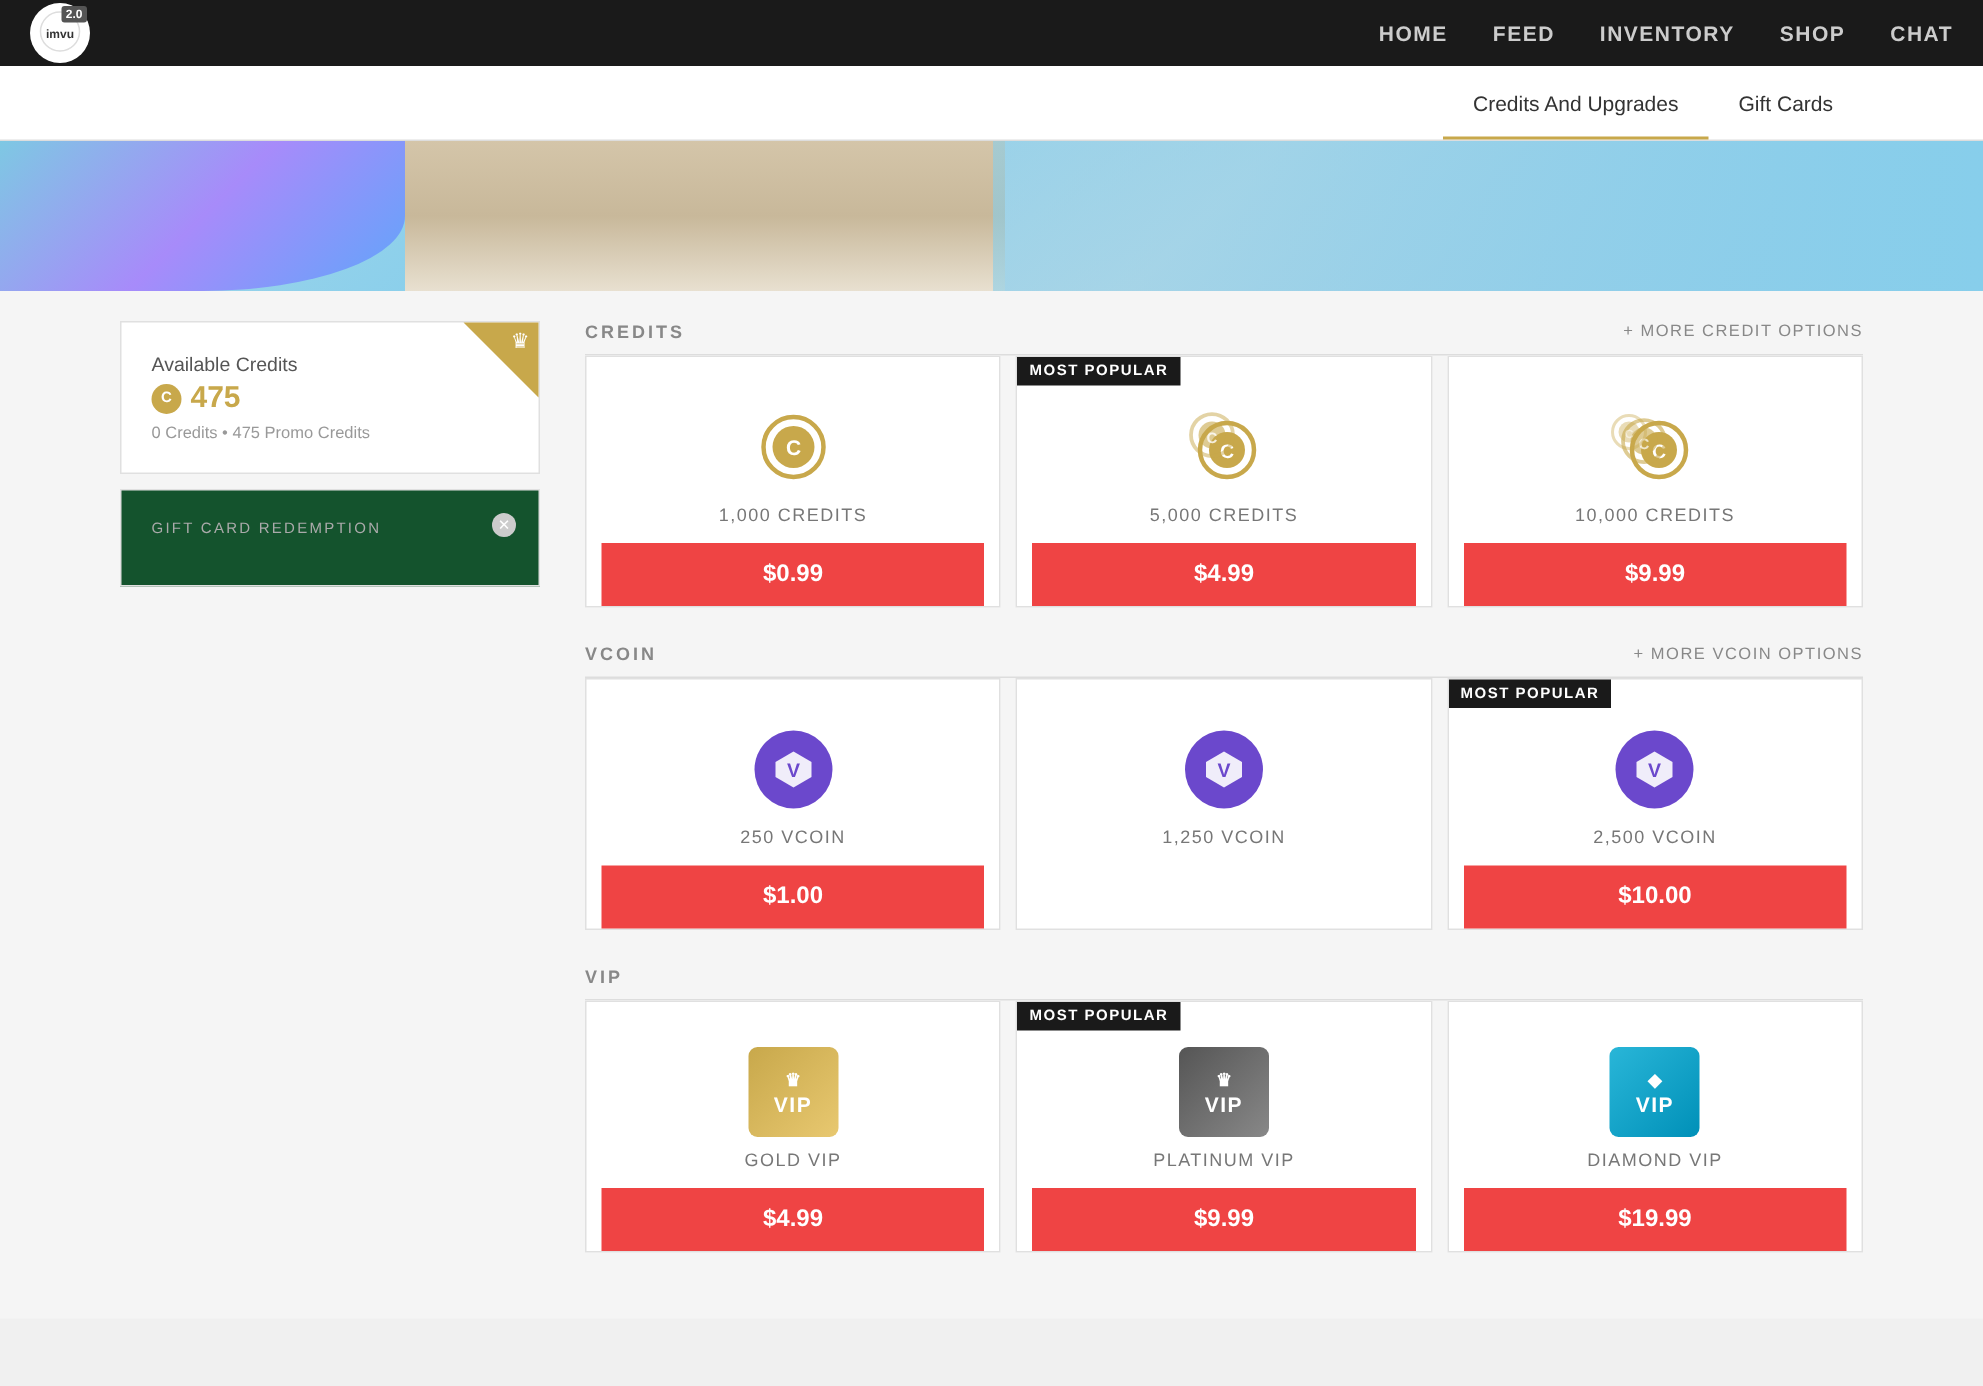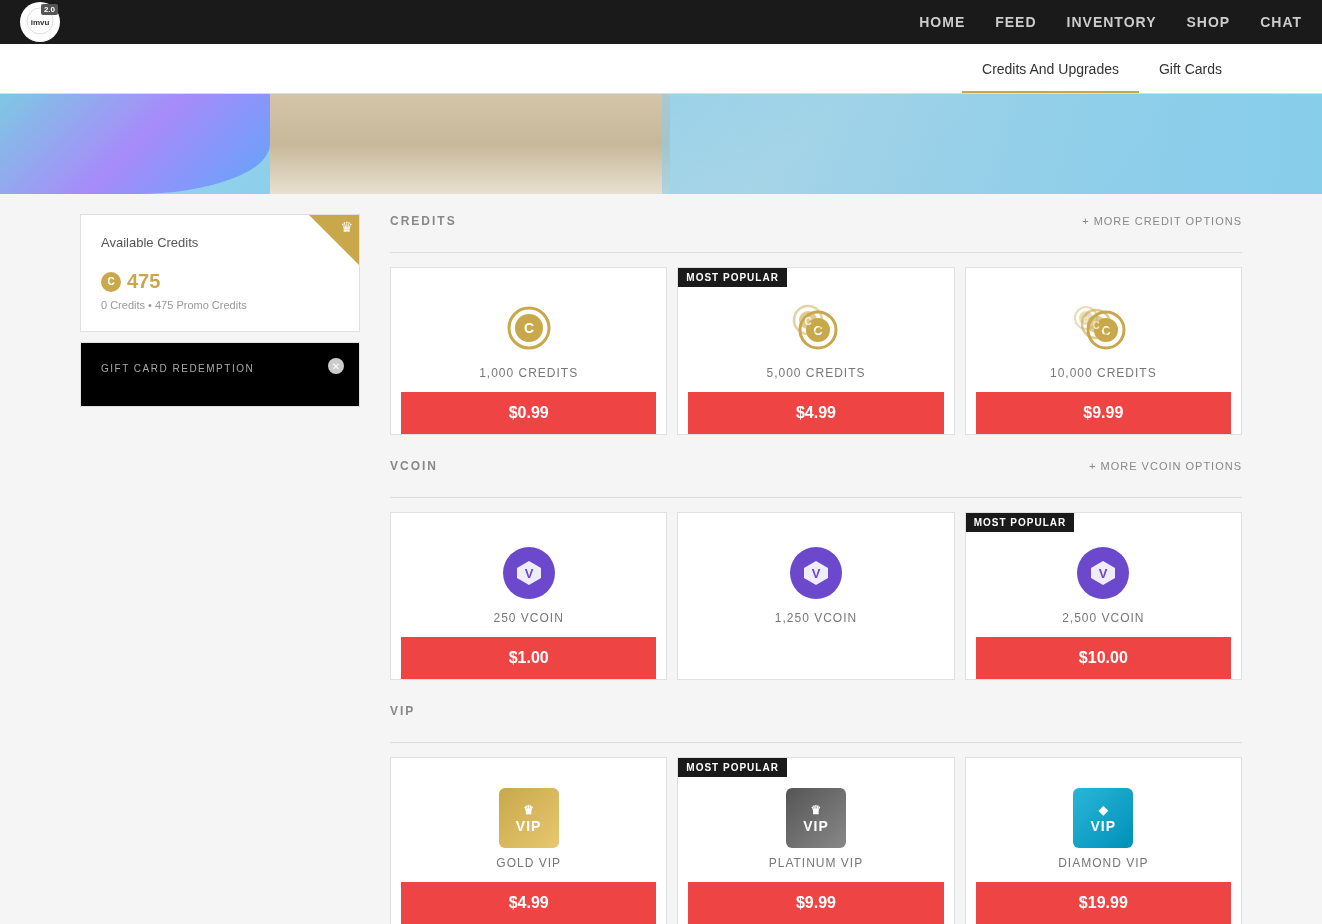--- a/index.html
+++ b/index.html
@@ -128,21 +128,21 @@
 
     .credits-box {
       background: #fff;
       border: 1px solid #e0e0e0;
       padding: 20px;
       margin-bottom: 10px;
     }
     .credits-title {
       font-size: 13px;
       color: #555;
-      margin-bottom: 20px;
+      margin-bottom: 4px;
     }
     .credits-amount {
       display: flex;
       align-items: center;
       gap: 6px;
       margin-bottom: 6px;
     }
     .credit-icon {
       width: 20px;
       height: 20px;
@@ -160,21 +160,21 @@
       color: #c8a84b;
       font-weight: bold;
     }
     .credits-breakdown {
       font-size: 11px;
       color: #999;
     }
 
     
     .redemption-box {
-      background: #000000;
+      background: #14532d;
       border: 1px solid #e0e0e0;
       padding: 20px;
       position: relative;
     }
     .redemption-title {
       font-size: 10px;
       letter-spacing: 1.5px;
       color: #aaa;
       text-transform: uppercase;
       margin-bottom: 12px;
@@ -234,22 +234,21 @@
 
     
     .shop-section {
       margin-bottom: 24px;
     }
     .section-header {
       display: flex;
       justify-content: space-between;
       align-items: center;
       border-bottom: 1px solid #ddd;
-      padding-bottom: 24px;
-      margin-bottom: 14px;
+      padding-bottom: 8px;
     }
     .section-title {
       font-size: 12px;
       letter-spacing: 2px;
       color: #888;
       font-weight: bold;
       text-transform: uppercase;
     }
     .section-more {
       font-size: 11px;

